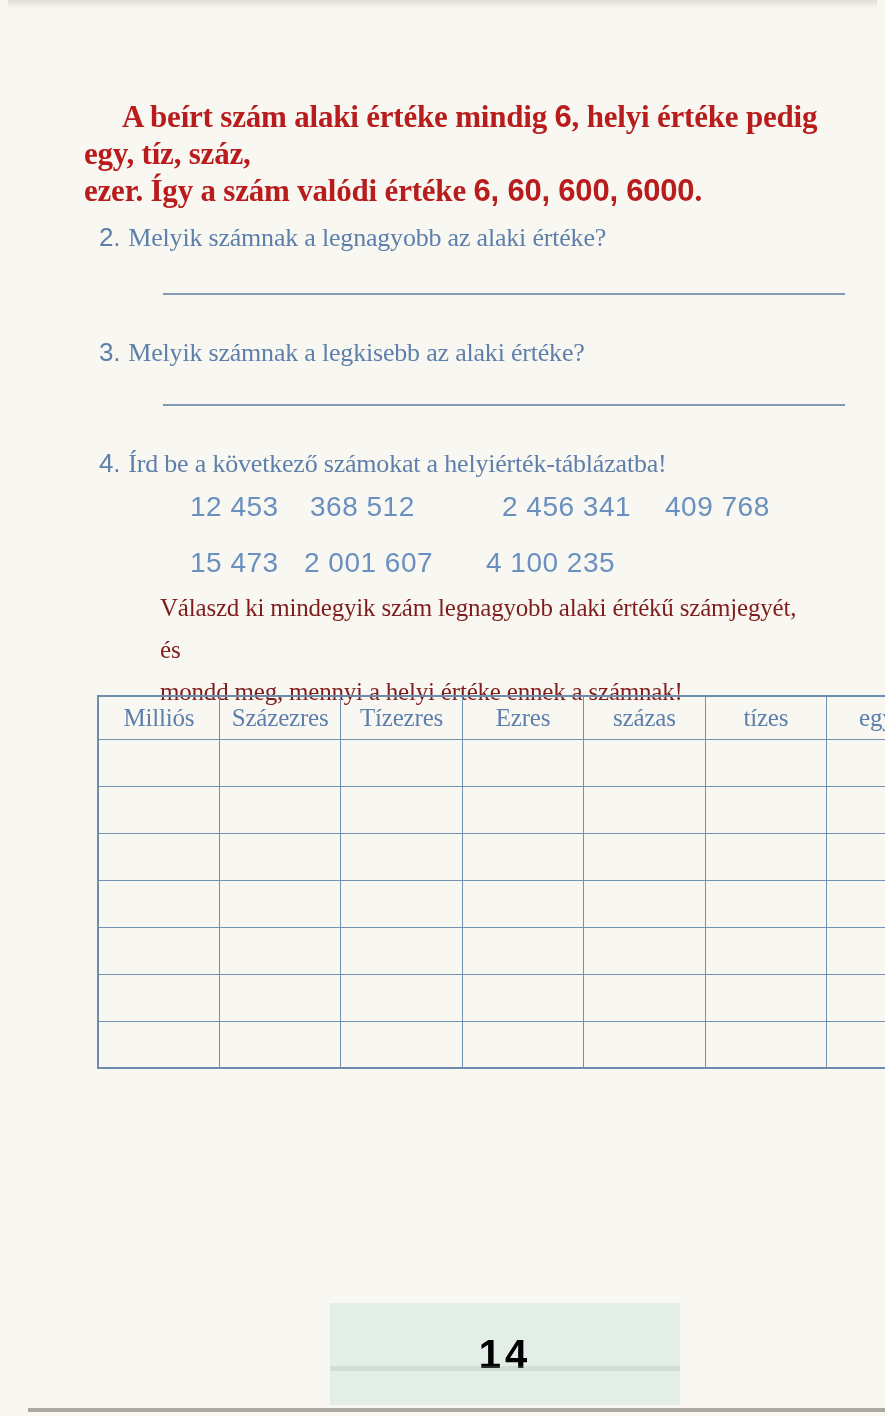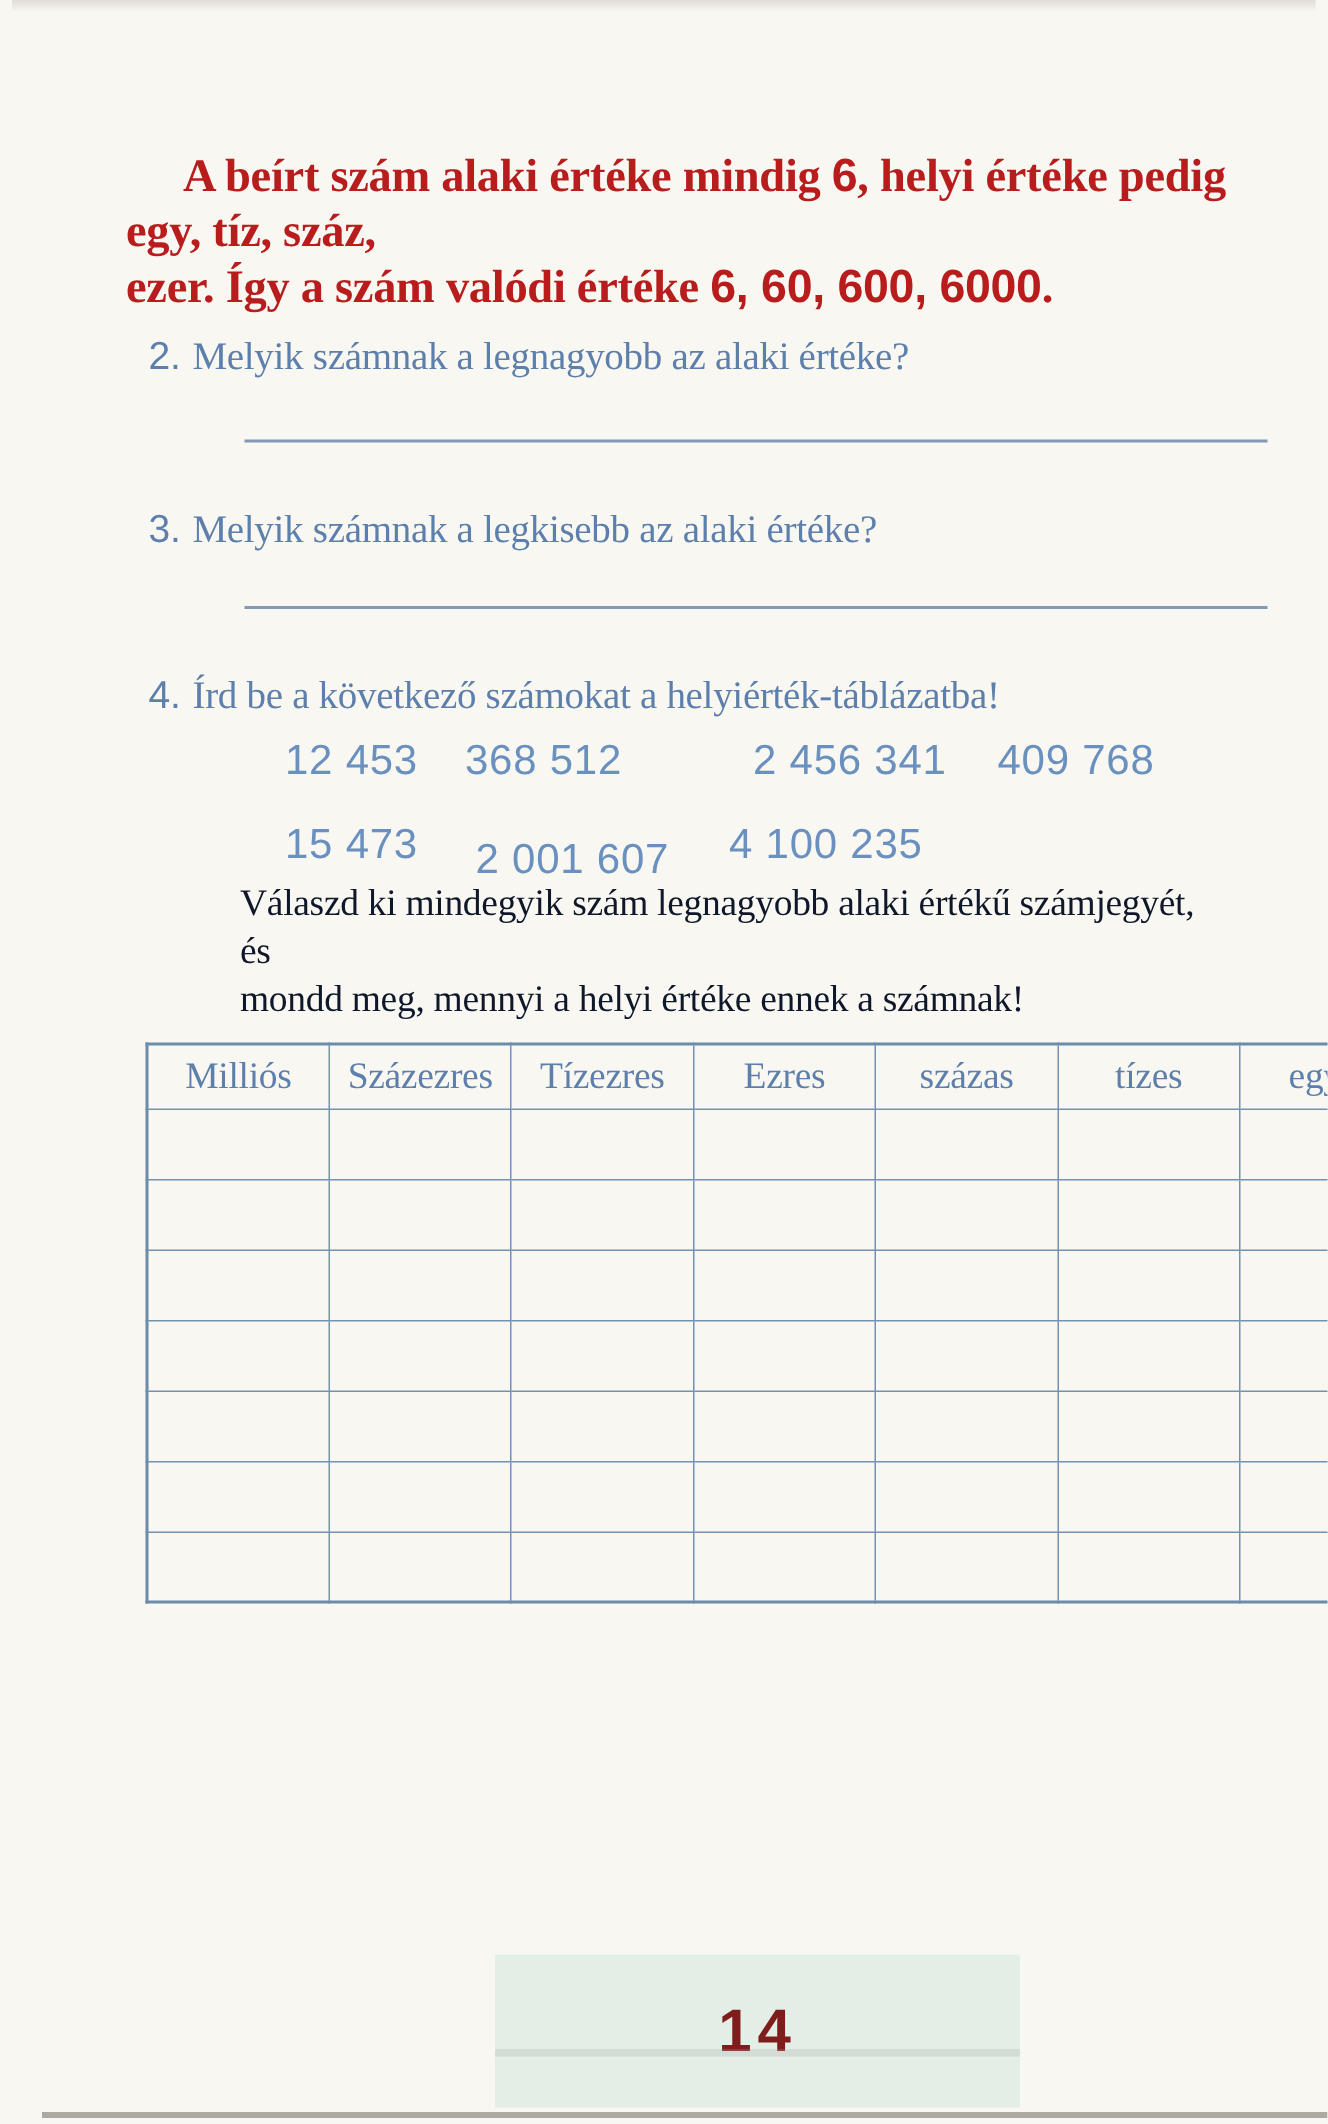--- a/index.html
+++ b/index.html
@@ -61,27 +61,27 @@
   .row2 { top: 547px; }
   .num {
     position: absolute;
     font-family: "Liberation Sans", "DejaVu Sans", sans-serif;
     font-size: 28px;
     color: #6a90bf;
     white-space: pre;
     letter-spacing: 0.5px;
   }
   .r1n1 { left: 190px; } .r1n2 { left: 310px; } .r1n3 { left: 486px; margin-left: 16px; } .r1n4 { left: 665px; }
-  .r2n1 { left: 190px; } .r2n2 { left: 317px; margin-top: 10px; } .r2n3 { left: 486px; }
+  .r2n1 { left: 190px; } .r2n2 { left: 304px; } .r2n3 { left: 486px; }
   .task-instruction {
     position: absolute;
     left: 160px; top: 587px; width: 660px;
     font-size: 25px;
-    line-height: 32px;
-    color: #0f172a;
+    line-height: 42px;
+    color: #7f1d1d;
     letter-spacing: -0.2px;
   }
   table.pv-table {
     position: absolute;
     left: 97px; top: 695px;
     width: 852px;
     border-collapse: collapse;
     table-layout: fixed;
   }
   table.pv-table, table.pv-table th, table.pv-table td {
@@ -110,21 +110,21 @@
   .footer-strip .shade {
     position: absolute;
     left: 0; top: 63px; width: 100%; height: 5px;
     background: rgba(160, 175, 165, 0.25);
   }
   .page-number {
     font-family: "Liberation Sans", "DejaVu Sans", sans-serif;
     font-weight: 700;
     font-size: 40px;
     letter-spacing: 4px;
-    color: #7f1d1d;
+    color: #000000;
   }
   .bottom-scan-line {
     position: absolute;
     left: 28px; top: 1408px; width: 857px; height: 4px;
     background: rgba(110, 105, 92, 0.55);
   }
 </style>
 </head>
 <body>
 

